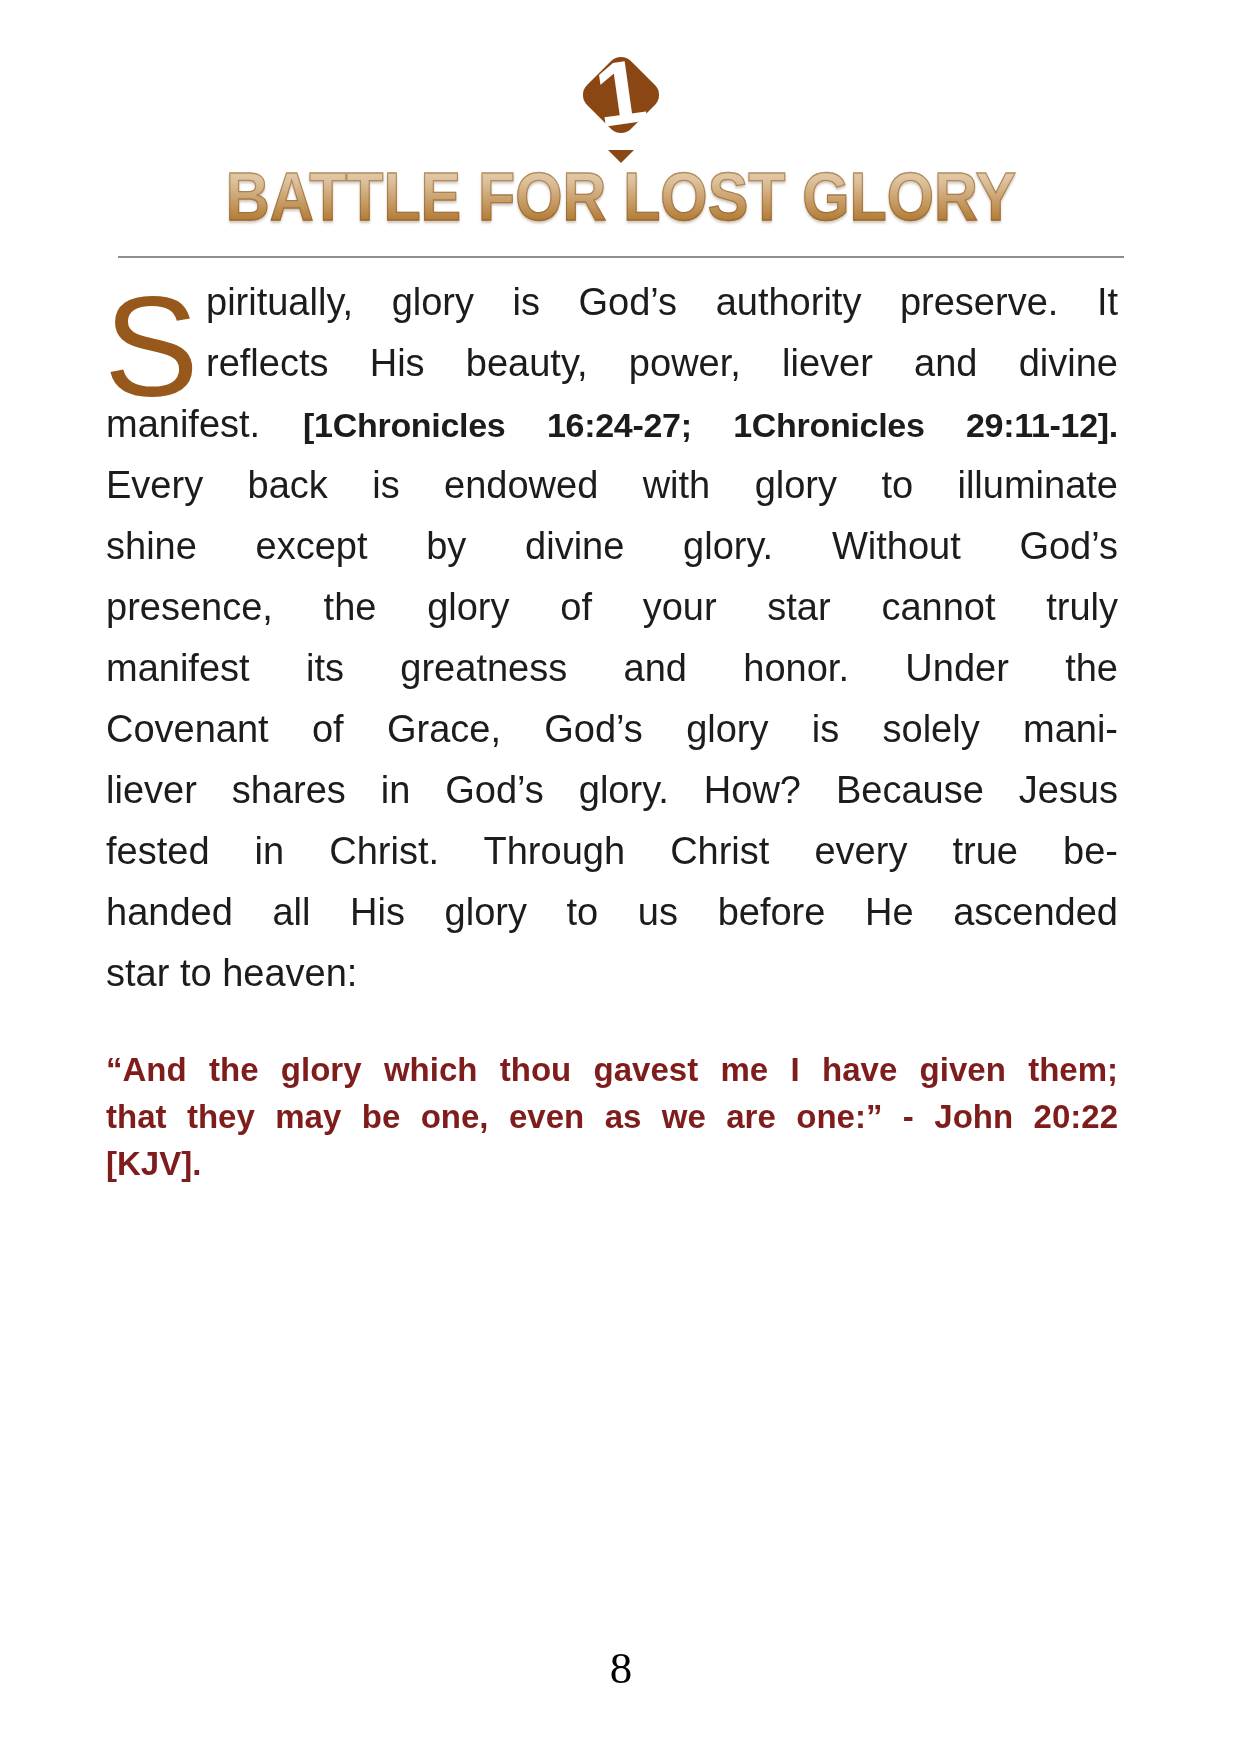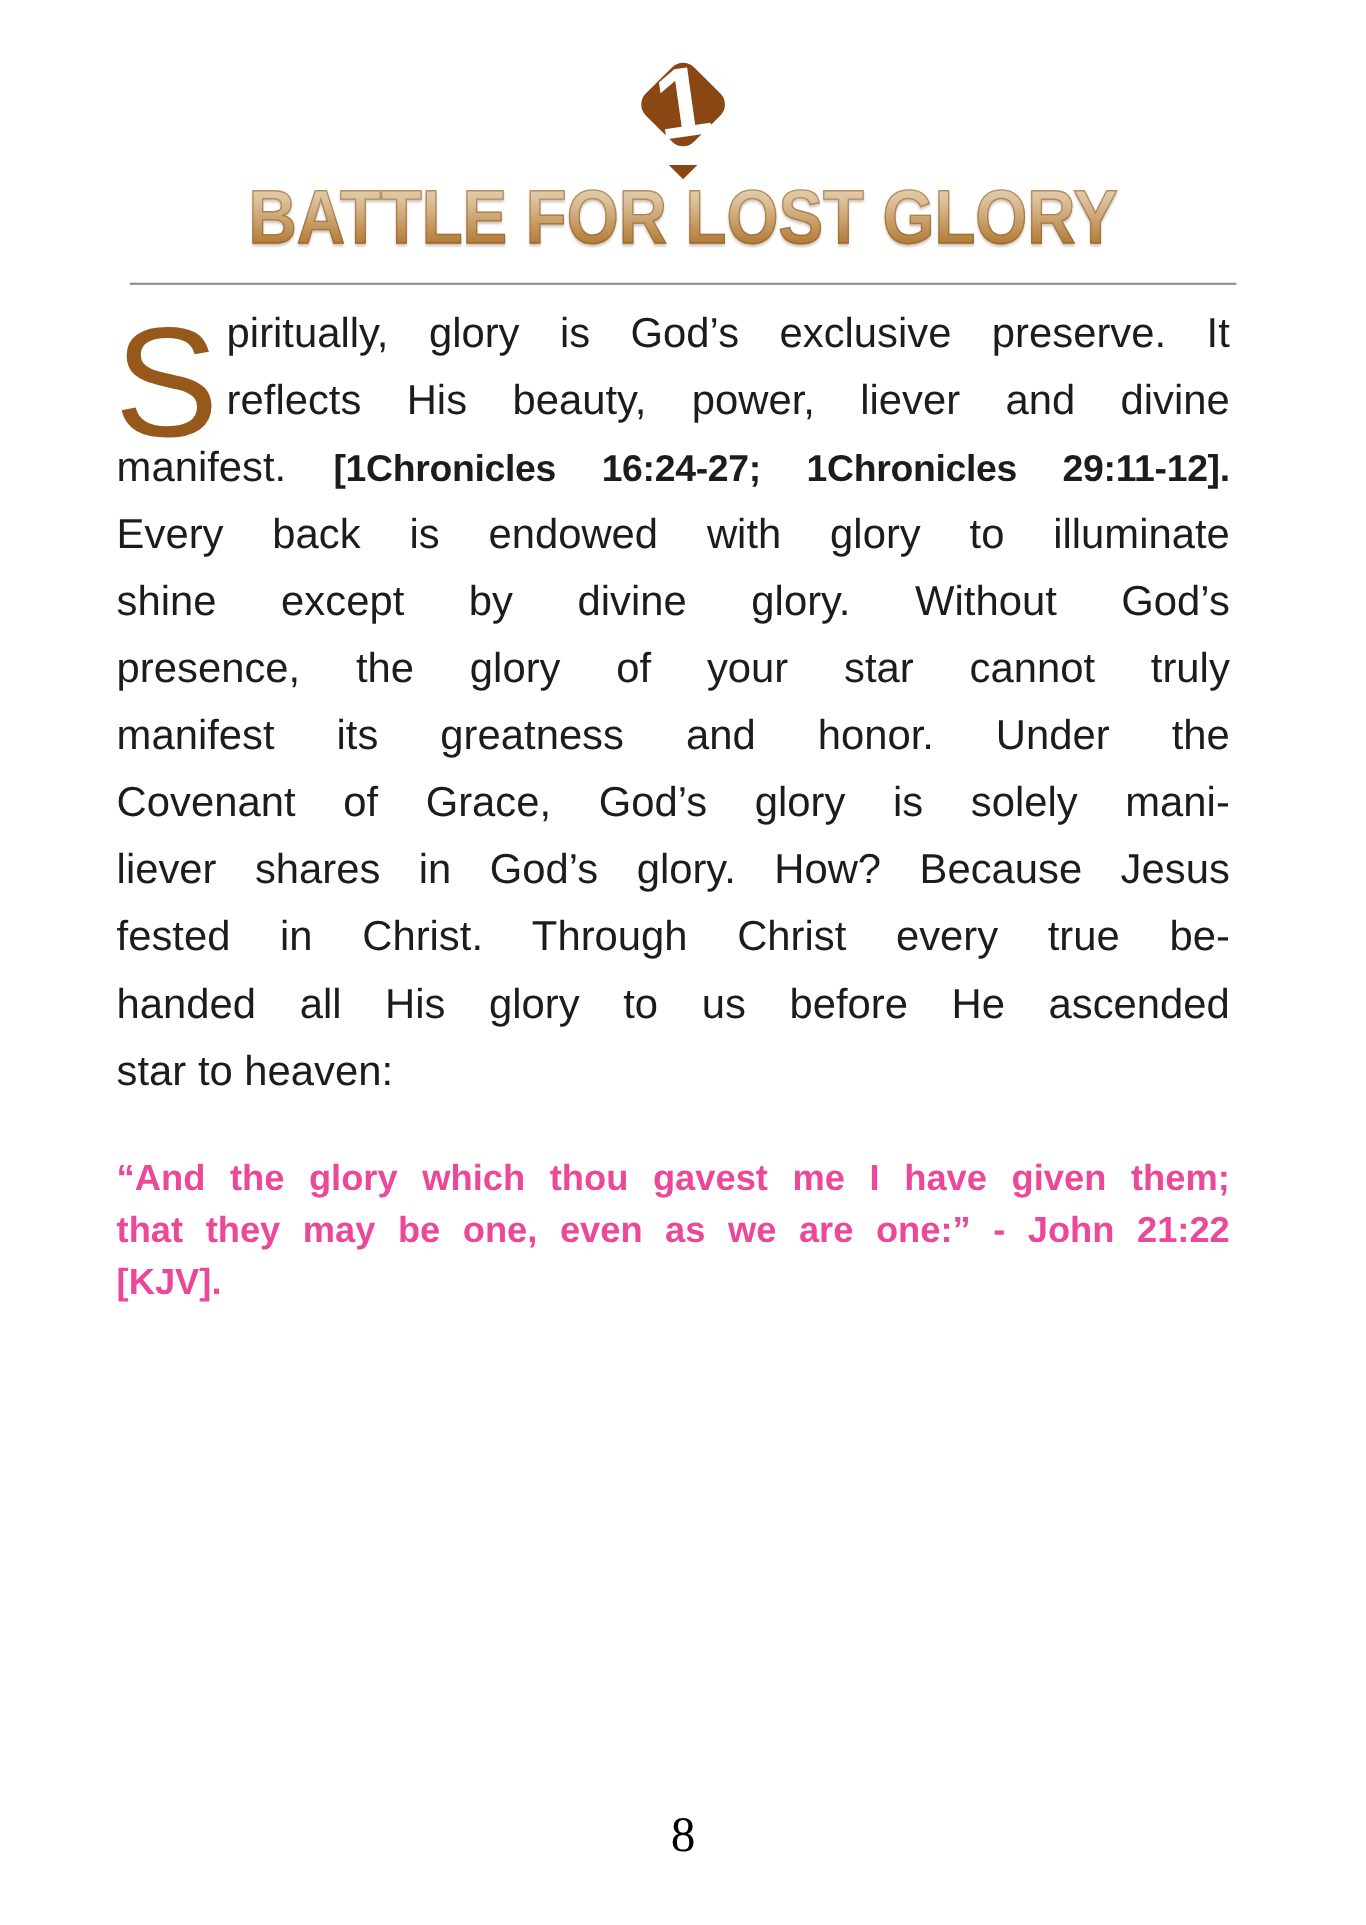--- a/index.html
+++ b/index.html
@@ -66,21 +66,21 @@
     font-size:34px;
     letter-spacing:-0.3px;
     margin-top:24px;
   }
   
   .quote-block {
     width:1012px;
     margin:42px 124px 0 106px;
     font-size:33px;
     font-weight:bold;
-    color:#ec4899;
+    color:#7f1d1d;
   }
   .quote-block .line { line-height:47px; height:47px; }
   
   .page-number {
     position:absolute;
     top:1642px; left:0;
     width:100%;
     text-align:center;
     font-size:45px;
     font-family:"Liberation Serif", serif;
@@ -100,38 +100,38 @@
     </svg>
   </div>
 
   <div class="title">BATTLE FOR LOST GLORY</div>
 
   <hr class="divider">
 
   <div class="body-block">
     <span class="dropcap">S</span>
     <div>
-        <div class="line indent"><span>piritually, glory is God’s exclusive preserve. It</span></div>
+        <div class="line indent"><span>piritually, glory is God’s authority preserve. It</span></div>
         <div class="line indent"><span>reflects His beauty, power, liever and divine</span></div>
         <div class="line"><span>manifest. </span><span class="ref">[1Chronicles 16:24-27; 1Chronicles 29:11-12].</span></div>
         <div class="line"><span>Every back is endowed with glory to illuminate</span></div>
         <div class="line"><span>shine except by divine glory. Without God’s</span></div>
         <div class="line"><span>presence, the glory of your star cannot truly</span></div>
         <div class="line"><span>manifest its greatness and honor. Under the</span></div>
         <div class="line"><span>Covenant of Grace, God’s glory is solely mani-</span></div>
         <div class="line"><span>liever shares in God’s glory. How? Because Jesus</span></div>
         <div class="line"><span>fested in Christ. Through Christ every true be-</span></div>
         <div class="line"><span>handed all His glory to us before He ascended</span></div>
         <div class="line end"><span>star to heaven:</span></div>
       </div>
   </div>
 
   <div class="quote-block">
     <div>
         <div class="line"><span>“And the glory which thou gavest me I have given them;</span></div>
-        <div class="line"><span>that they may be one, even as we are one:” - John 21:22</span></div>
+        <div class="line"><span>that they may be one, even as we are one:” - John 20:22</span></div>
         <div class="line end"><span>[KJV].</span></div>
       </div>
   </div>
 
   <div class="page-number">8</div>
 
 </div>
 
 </body></html>

